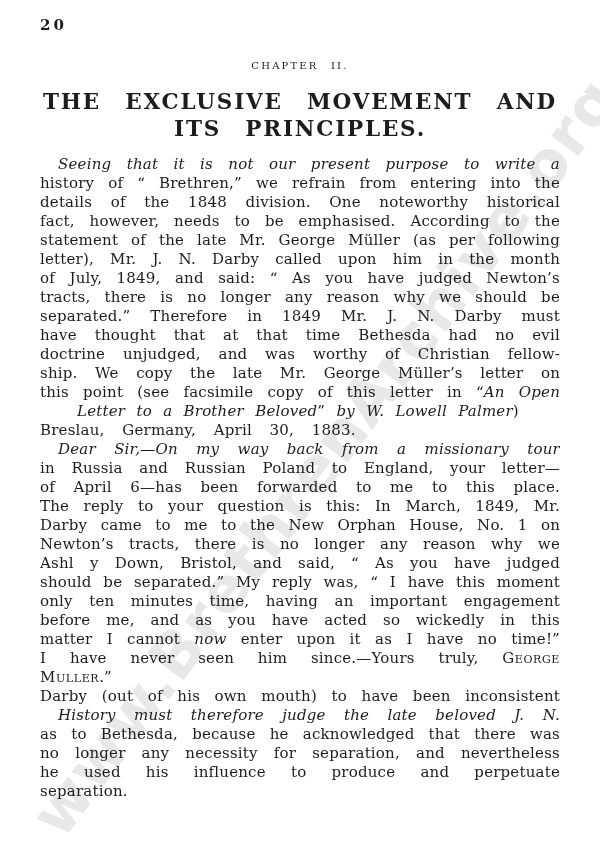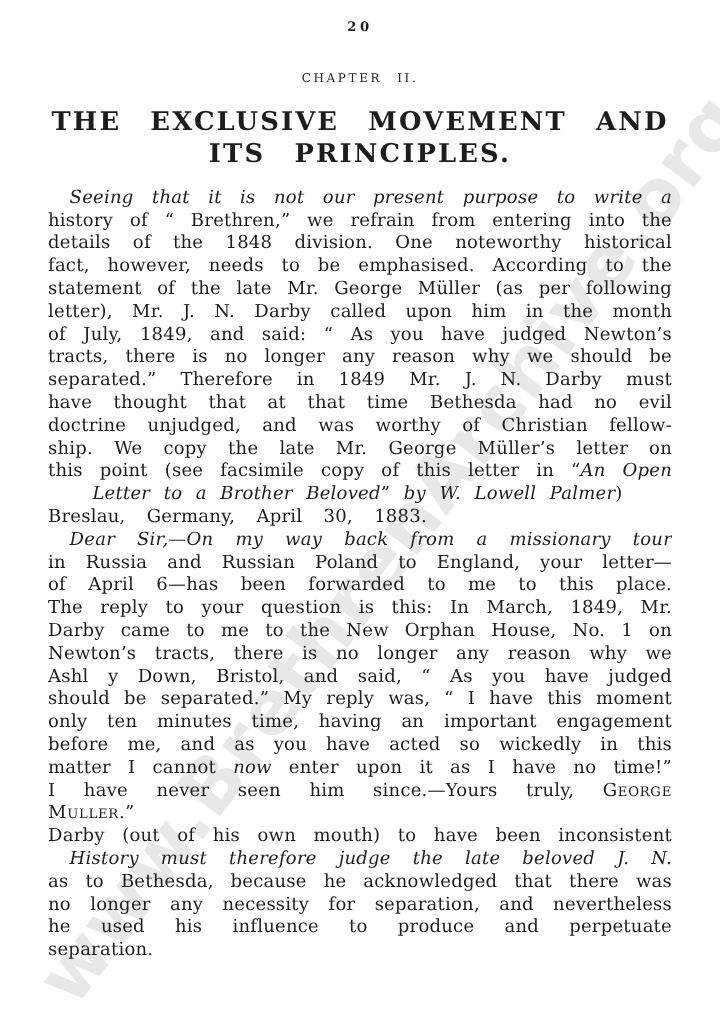--- a/index.html
+++ b/index.html
@@ -27,22 +27,22 @@
     letter-spacing: 1px;
     white-space: nowrap;
     color: #e8e8e8;
     z-index: 0;
     user-select: none;
   }
 
   .content { position: relative; z-index: 1; padding: 16px 40px 0 40px; }
 
   .pageno {
-    text-align: center;
-    font-size: 11px;
+    text-align: left;
+    font-size: 15px;
     font-weight: bold;
     letter-spacing: 3px;
     height: 15px;
   }
 
   .chapter {
     margin-top: 29px;
     text-align: center;
     font-size: 10px;
     letter-spacing: 2.2px;

